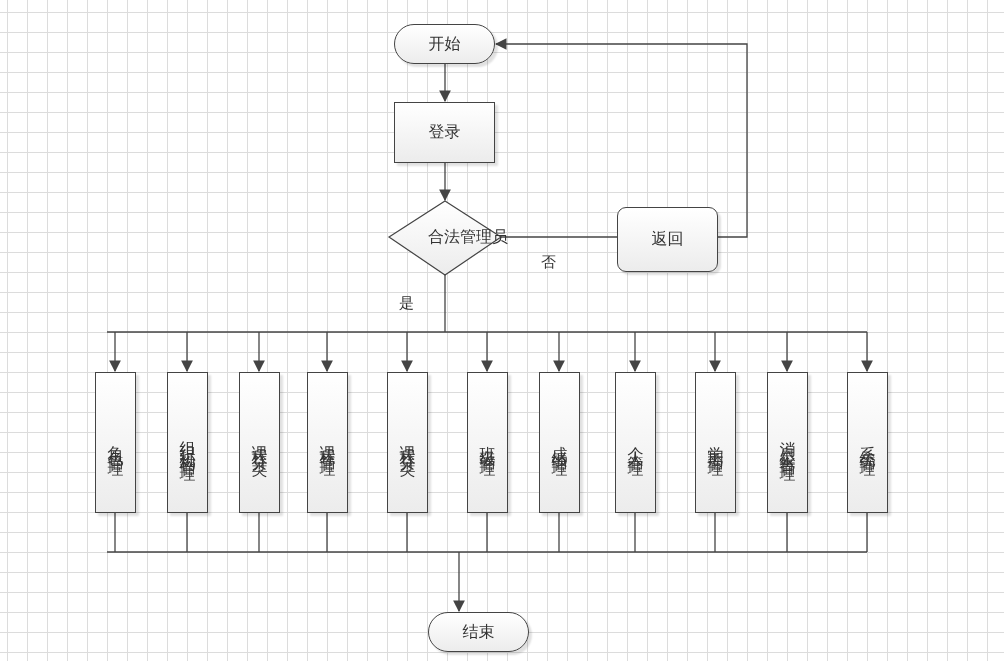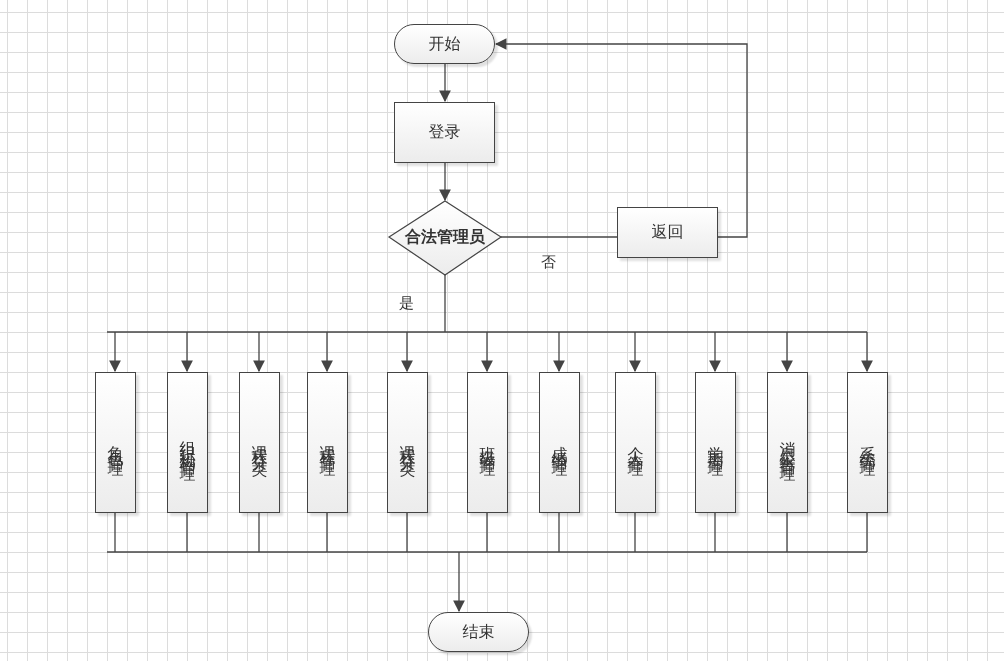--- a/index.html
+++ b/index.html
@@ -93,23 +93,23 @@
 </svg>
 
 <div class="node terminal" style="left:394px;top:24px;width:101px;height:40px;">
   <span>开始</span>
 </div>
 
 <div class="node" style="left:394px;top:102px;width:101px;height:61px;">
   <span>登录</span>
 </div>
 
-<div class="diamond-label" style="left:389px;top:226px;width:112px;height:22px;font-weight:bold;">合法管理员</div>
+<div class="diamond-label" style="left:412px;top:226px;width:112px;height:22px;">合法管理员</div>
 
-<div class="node" style="left:617px;top:207px;width:101px;height:51px;">
+<div class="node" style="left:617px;top:207px;width:101px;height:65px;border-radius:9px;">
   <span>返回</span>
 </div>
 
 <span class="edge-label" style="left:541px;top:253px;">否</span>
 <span class="edge-label" style="left:399px;top:294px;">是</span>
 
 <div id="modules">
     <div class="node" style="left: 95px; top: 372px; width: 41px; height: 141px;">
       <span class="vbox">角色管理</span>
     </div>

